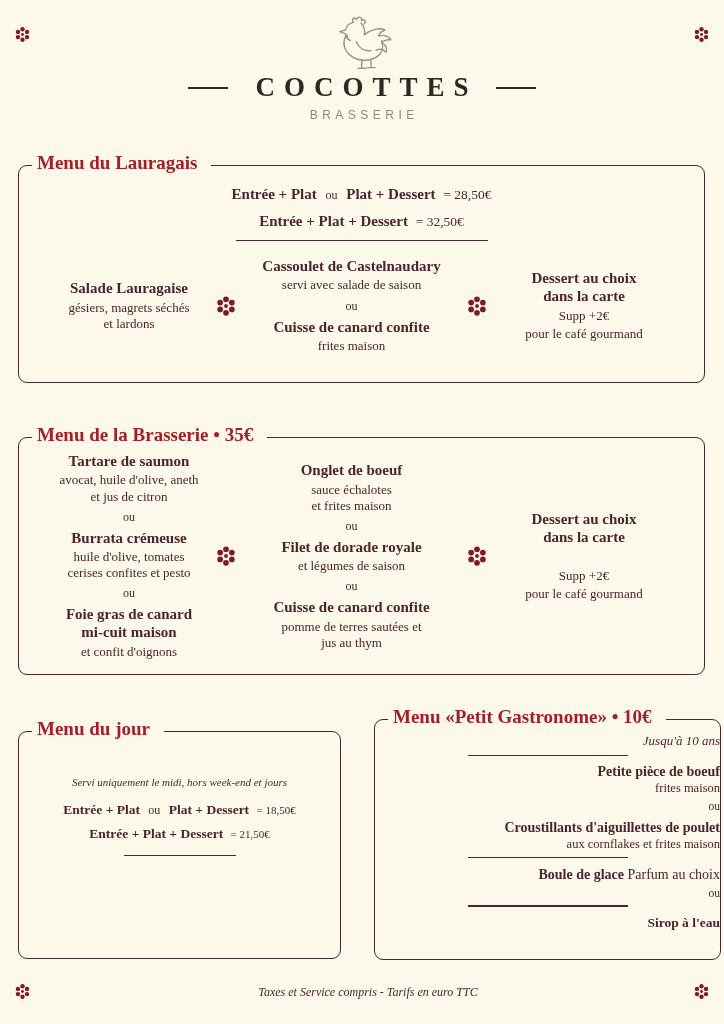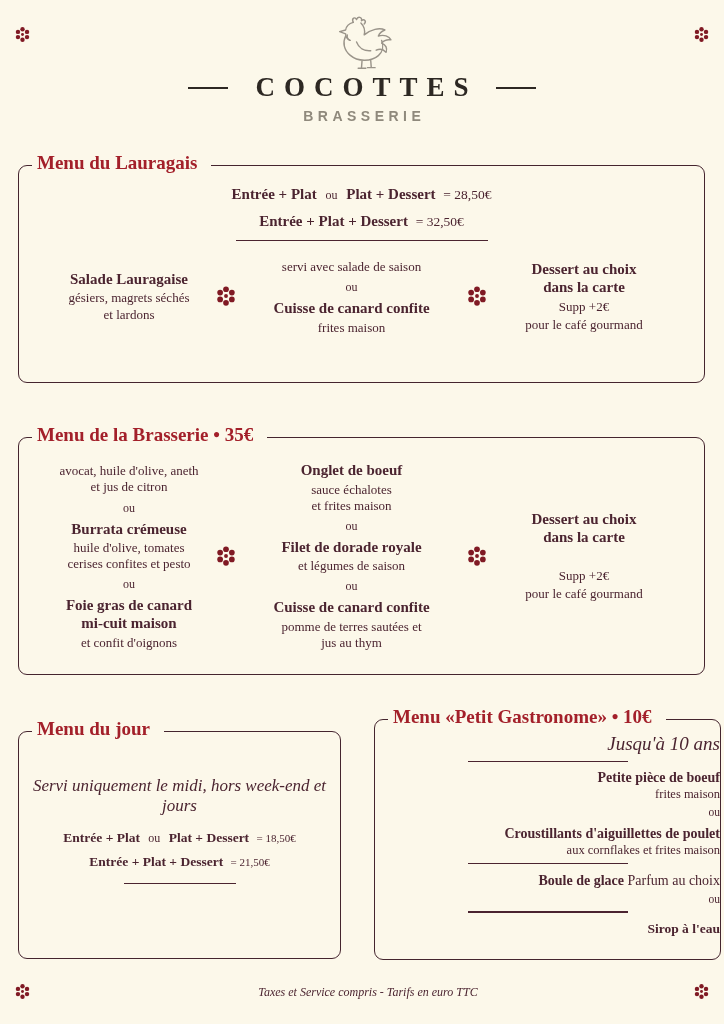--- a/index.html
+++ b/index.html
@@ -10,21 +10,21 @@
   .corner{position:absolute;width:17px;height:17px;}
   .tl{left:14px;top:26px;}.tr{right:14px;top:26px;}
   .bl{left:14px;bottom:24px;}.br{right:14px;bottom:24px;}
 
   
   .header{position:absolute;top:12px;left:0;right:0;text-align:center;}
   .hen{width:66px;height:60px;margin:0 auto;display:block;}
   .brand-row{display:flex;align-items:center;justify-content:center;gap:18px;}
   .brand-line{width:40px;height:2px;background:#2d2823;}
   .brand-name{margin:0;font-size:27px;font-weight:700;letter-spacing:9px;text-indent:9px;color:#2d2823;}
-  .brand-sub{margin-top:5px;font-family:"Liberation Sans","DejaVu Sans",sans-serif;font-size:14px;letter-spacing:4.5px;text-indent:4.5px;color:#8f897c;font-weight:bold;}
+  .brand-sub{margin-top:5px;font-family:"Liberation Sans","DejaVu Sans",sans-serif;font-size:12px;letter-spacing:4.5px;text-indent:4.5px;color:#8f897c;}
 
   
   .box{position:absolute;border:1.4px solid #45252f;border-radius:9px;}
   .box-title{position:absolute;top:-14px;left:13px;margin:0;background:#fcf8ea;padding:0 14px 0 5px;
              font-size:19px;font-weight:700;color:#a3202a;white-space:nowrap;}
   .prewrap{white-space:pre-line;}
 
   #box-lauragais{left:18px;top:165px;width:687px;height:218px;}
   #box-brasserie{left:18px;top:437px;width:687px;height:238px;}
   #box-jour{left:18px;top:731px;width:323px;height:228px;text-align:center;}
@@ -45,29 +45,29 @@
   .col{text-align:center;}
   .colw-l{width:172px;}.colw-c{width:228px;}.colw-r{width:192px;}
   .flower-mid{width:22px;height:22px;flex:0 0 auto;}
   .dish-name{font-weight:700;font-size:15px;line-height:1.22;}
   .dish-desc{font-size:13px;line-height:1.24;margin-top:2px;}
   .ou{font-size:12px;margin:5px 0 4px;}
   .supp{font-size:13px;margin-top:3px;}
   .supp-gap{margin-top:22px;}
 
   
-  .jour-note{font-style:italic;font-size:17px;margin:44px 8px 12px;}
+  .jour-note{font-style:italic;font-size:11px;margin:44px 8px 12px;}
   .formulas-sm{margin-top:14px;}
   .formulas-sm .formula{font-size:13.5px;margin-bottom:8px;}
   .formulas-sm .fp{font-size:11px;}
   .divider-sm{width:112px;height:1.2px;background:#4b2430;margin:13px auto 0;}
   .slate{font-weight:700;font-size:15px;margin-top:22px;}
 
   
-  .age{font-style:italic;font-size:19px;margin-top:13px;font-family:Liberation Serif, serif;}
+  .age{font-style:italic;font-size:13px;margin-top:13px;font-family:Liberation Serif, serif;}
   .divider-md{width:160px;height:1.2px;background:#4b2430;margin:6px auto 0;}
   .g-name{font-weight:700;font-size:14px;margin-top:8px;line-height:1.15;}
   .g-desc{font-size:12.5px;margin-top:1px;line-height:1.15;}
   .g-ou{font-size:11.5px;margin-top:4px;}
   .dessert-line{margin-top:9px;font-size:14px;line-height:1.15;}
   .g-name-inline{font-weight:700;}
   .drink{font-weight:700;font-size:13.5px;margin-top:8px;}
 
   
   .footnote{position:absolute;left:0;right:0;bottom:24px;text-align:center;font-style:italic;font-size:12px;color:#4b2430;padding-left:12px;}
@@ -145,20 +145,21 @@
     <div class="cols">
       <div class="col colw-l">
         <div class="dish-name prewrap">Salade Lauragaise</div>
         <div class="dish-desc prewrap">gésiers, magrets séchés
 et lardons</div>
       </div>
       <svg class="flower-mid">
           <use href="#flower"></use>
         </svg>
       <div class="col colw-c">
+        <div class="dish-name prewrap">Cassoulet de Castelnaudary</div>
         <div class="dish-desc prewrap">servi avec salade de saison</div>
         <div class="ou">ou</div>
         <div class="dish-name prewrap">Cuisse de canard confite</div>
         <div class="dish-desc prewrap">frites maison</div>
       </div>
       <svg class="flower-mid">
           <use href="#flower"></use>
         </svg>
       <div class="col colw-r">
         <div class="dish-name prewrap">Dessert au choix
@@ -166,20 +167,21 @@
         <div class="supp">Supp +2€</div>
         <div class="dish-desc">pour le café gourmand</div>
       </div>
     </div>
   </section>
 
   <section class="box" id="box-brasserie">
     <h2 class="box-title">Menu de la Brasserie • 35€</h2>
     <div class="cols">
       <div class="col colw-l">
+        <div class="dish-name prewrap">Tartare de saumon</div>
         <div class="dish-desc prewrap">avocat, huile d'olive, aneth
 et jus de citron</div>
         <div class="ou">ou</div>
         <div class="dish-name prewrap">Burrata crémeuse</div>
         <div class="dish-desc prewrap">huile d'olive, tomates
 cerises confites et pesto</div>
         <div class="ou">ou</div>
         <div class="dish-name prewrap">Foie gras de canard
 mi-cuit maison</div>
         <div class="dish-desc prewrap">et confit d'oignons</div>

